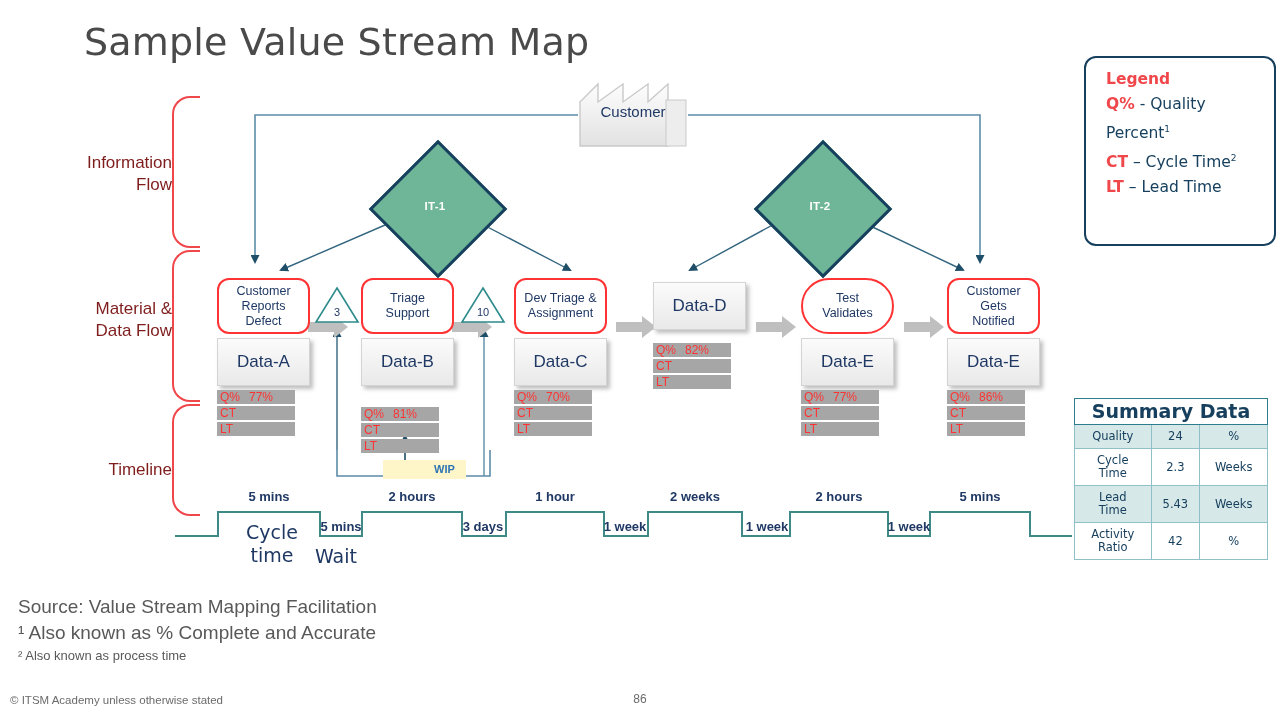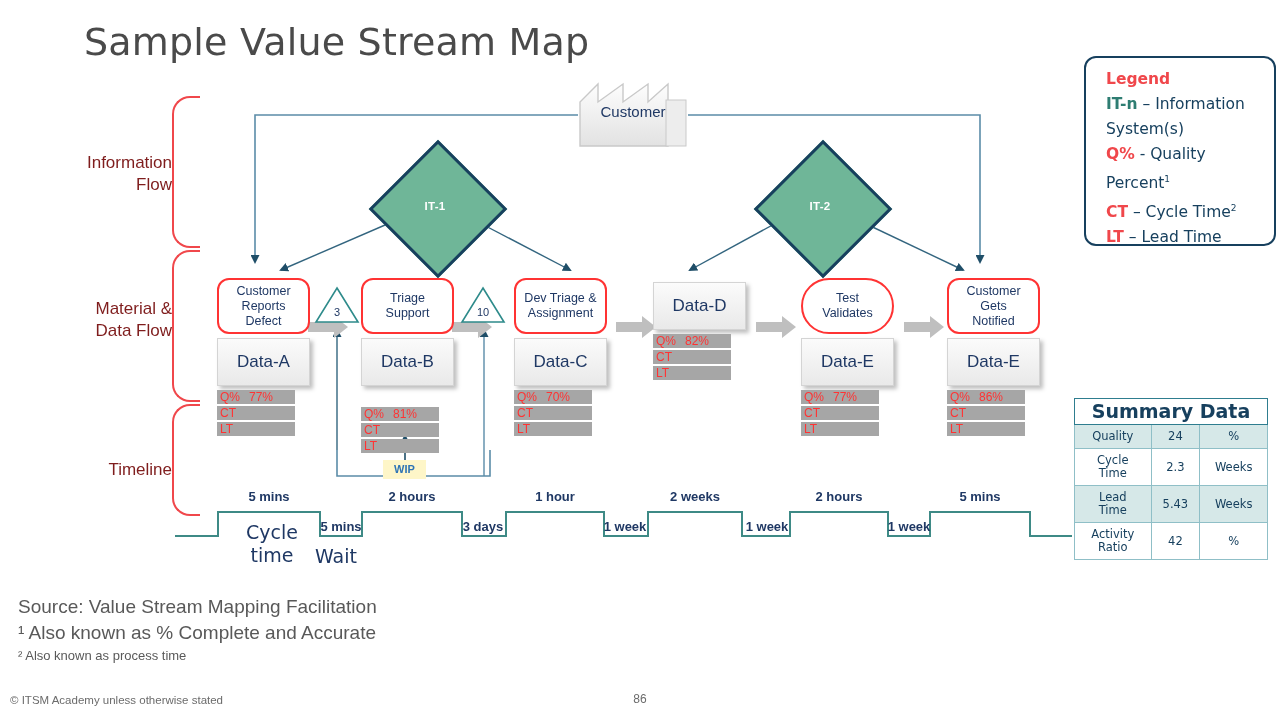--- a/index.html
+++ b/index.html
@@ -49,21 +49,21 @@
   }
   .metric-row .val{margin-left:9px;}
 
   
   .inv-tri{width:46px;height:40px;}
   .inv-num{font-size:11px;color:#1F3864;text-align:center;width:46px;}
 
   
   #wip-box{
     left:383px;top:460px;width:43px;height:19px;background:#FEF6C8;
-    color:#2E74B5;font-size:11px;font-weight:700;text-align:center;line-height:19px;
+    color:#2E74B5;font-size:11px;font-weight:700;text-align:center;line-height:19px;padding-left:40px;
   }
 
   
   .tl-top{font-size:13px;font-weight:700;color:#1F3864;text-align:center;}
   .tl-low{font-size:13px;font-weight:700;color:#1F3864;text-align:center;}
   .tl-big{font-size:19px;color:#1F3864;font-family:"DejaVu Sans",sans-serif;}
 
   
   #legend{
     left:1084px;top:56px;width:192px;height:190px;
@@ -255,21 +255,21 @@
     <div class="metric-row">
       <span>LT</span>
     </div>
   </div>
 </div>
 
 <div class="abs" style="left:653px;top:278px;">
   <div class="data-box" style="width:93px;height:48px;margin-top:4px;">
     <span>Data-D</span>
   </div>
-  <div class="metric-stack" style="margin-top:4px;">
+  <div class="metric-stack" style="margin-top:13px;">
     <div class="metric-row">
       <span>Q%</span><span class="val">82%</span>
     </div>
     <div class="metric-row">
       <span>CT</span>
     </div>
     <div class="metric-row">
       <span>LT</span>
     </div>
   </div>
@@ -346,23 +346,20 @@
 <div class="abs tl-low" style="left:886px;top:519px;width:46px;">1 week</div>
 
 <div class="abs tl-big" style="left:232px;top:521px;width:80px;text-align:center;line-height:23px;">
   <span>Cycle</span><br>
   <span>time</span>
 </div>
 <div class="abs tl-big" style="left:315px;top:545px;width:80px;">Wait</div>
 
 <div class="abs" id="legend">
   <div class="lg-red">Legend</div>
-  <div>
-    <span class="lg-teal">IT-n</span><span> – Information System(s)</span>
-  </div>
   <div>
     <span class="lg-red">Q%</span><span> - Quality Percent</span><sup>1</sup>
   </div>
   <div>
     <span class="lg-red">CT</span><span> – Cycle Time</span><sup>2</sup>
   </div>
   <div>
     <span class="lg-red">LT</span><span> – Lead Time</span>
   </div>
 </div>

